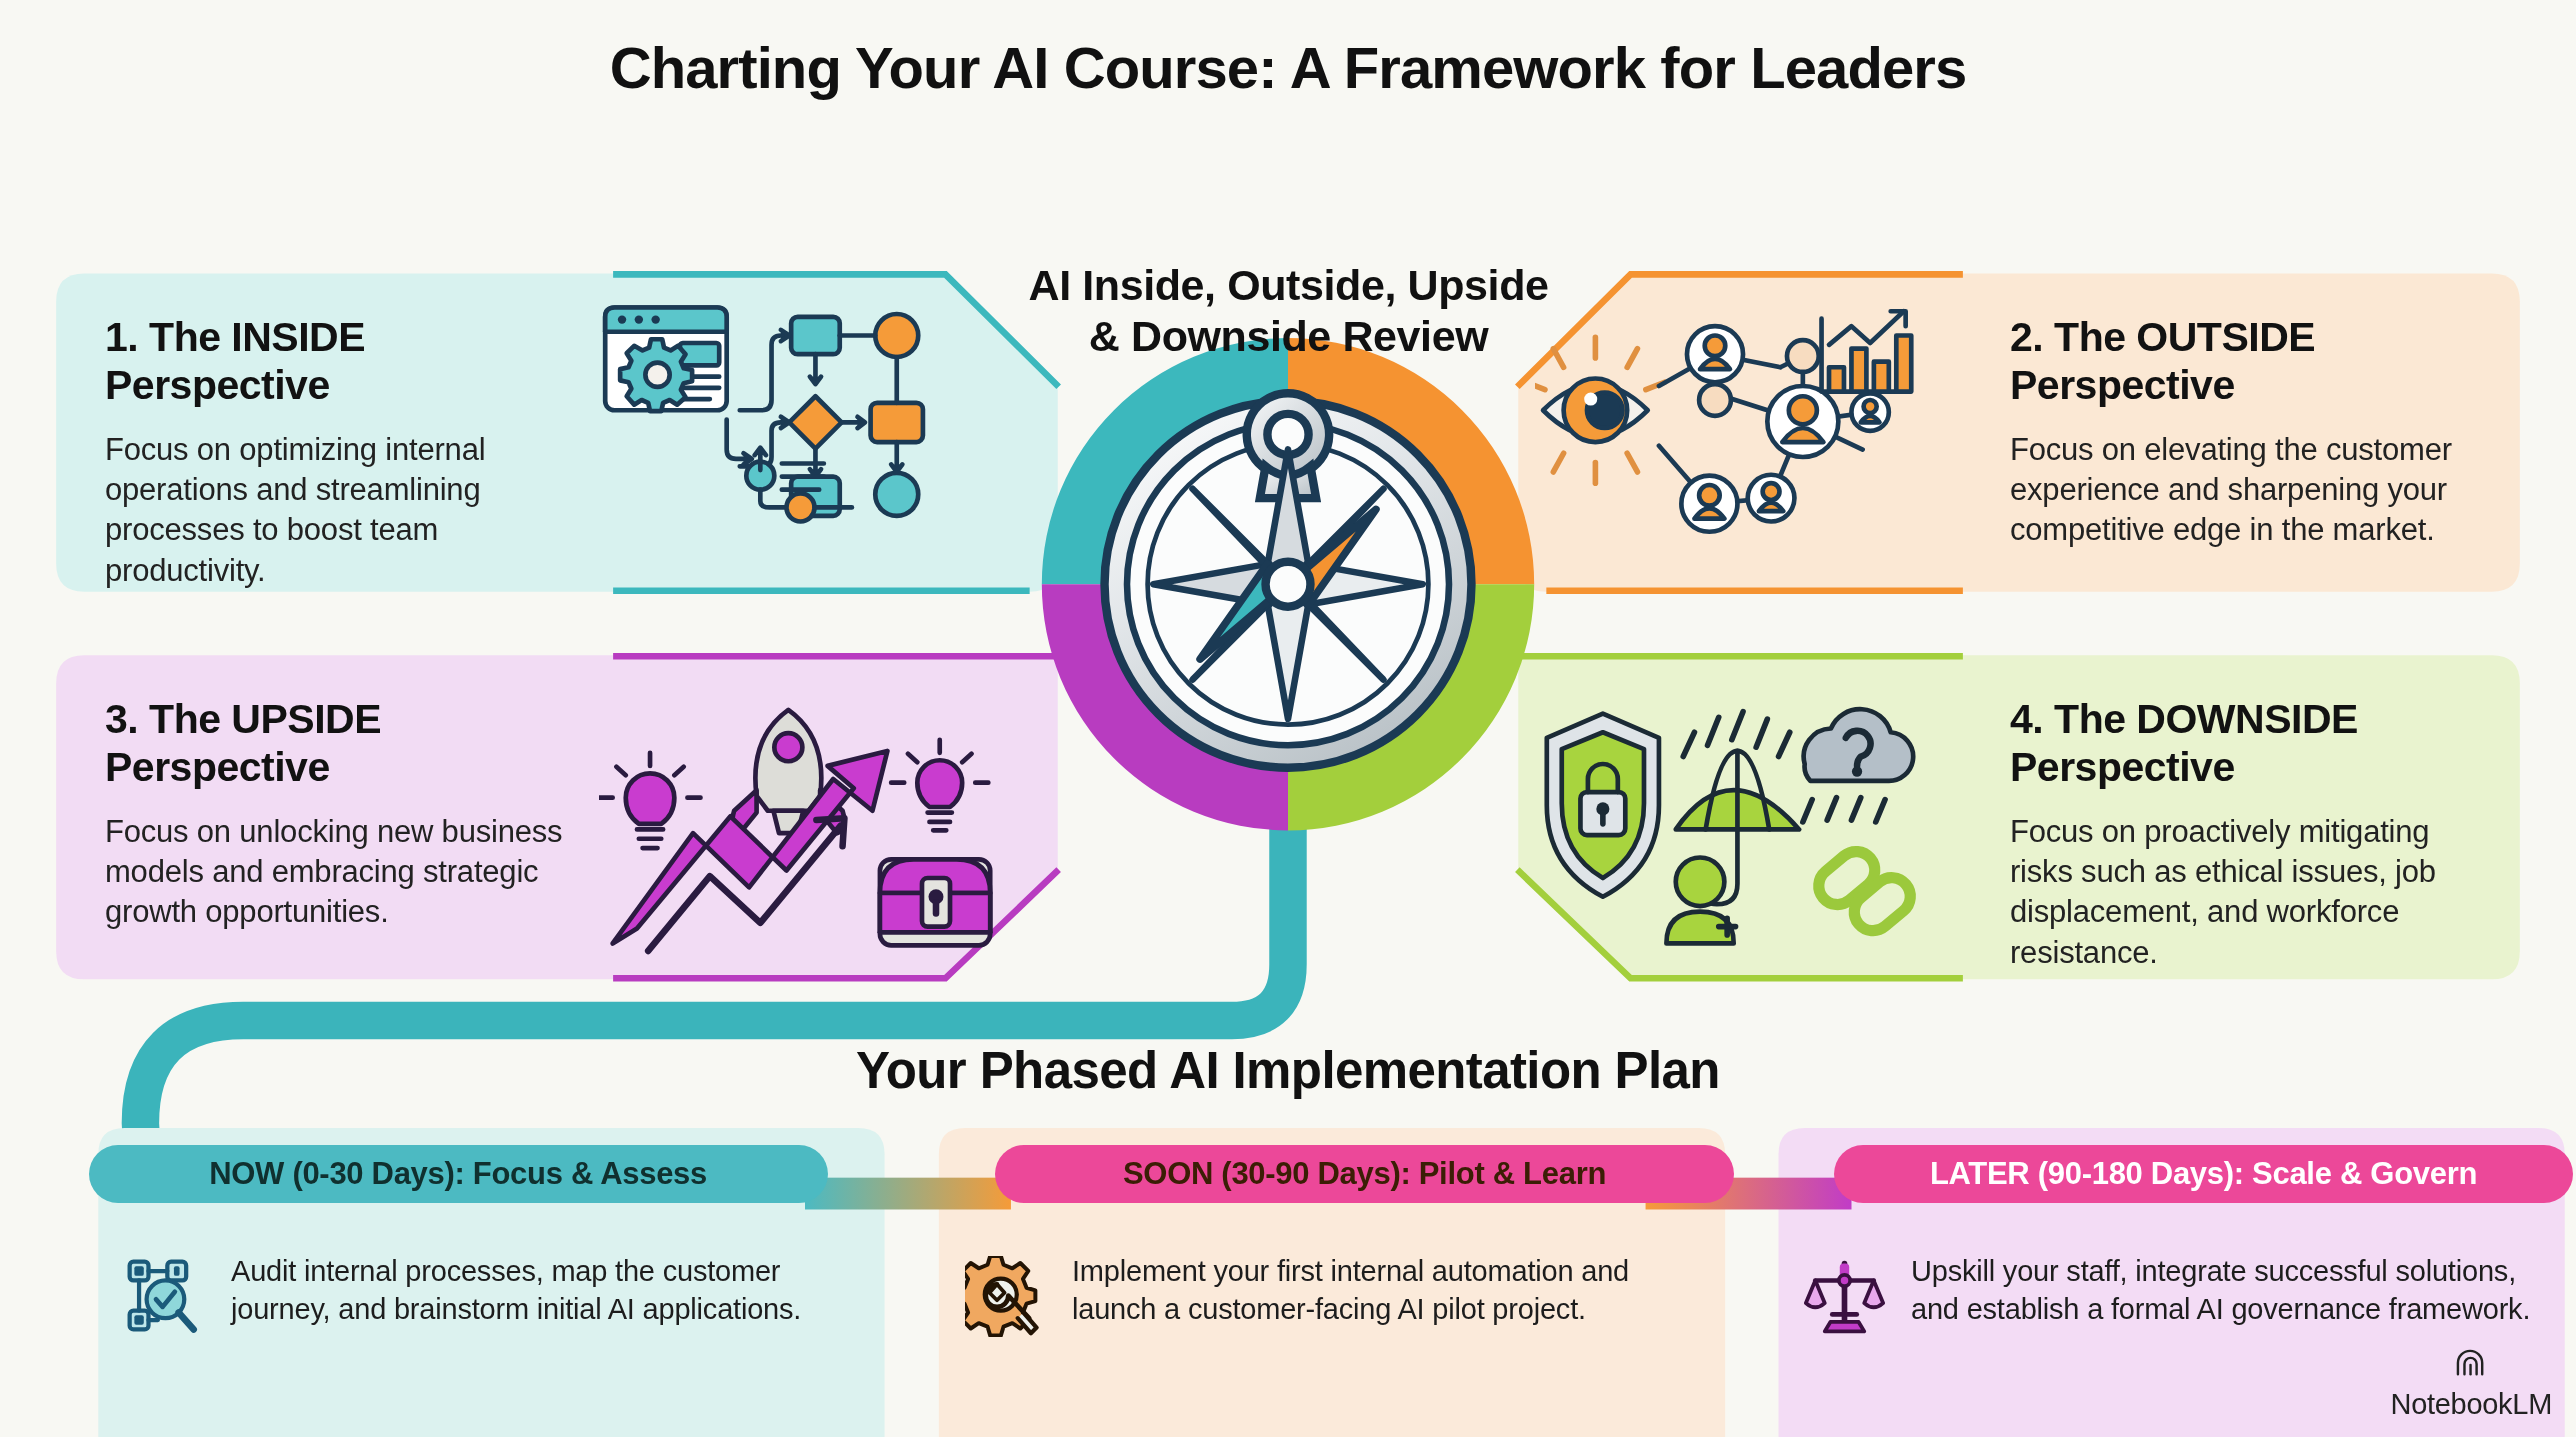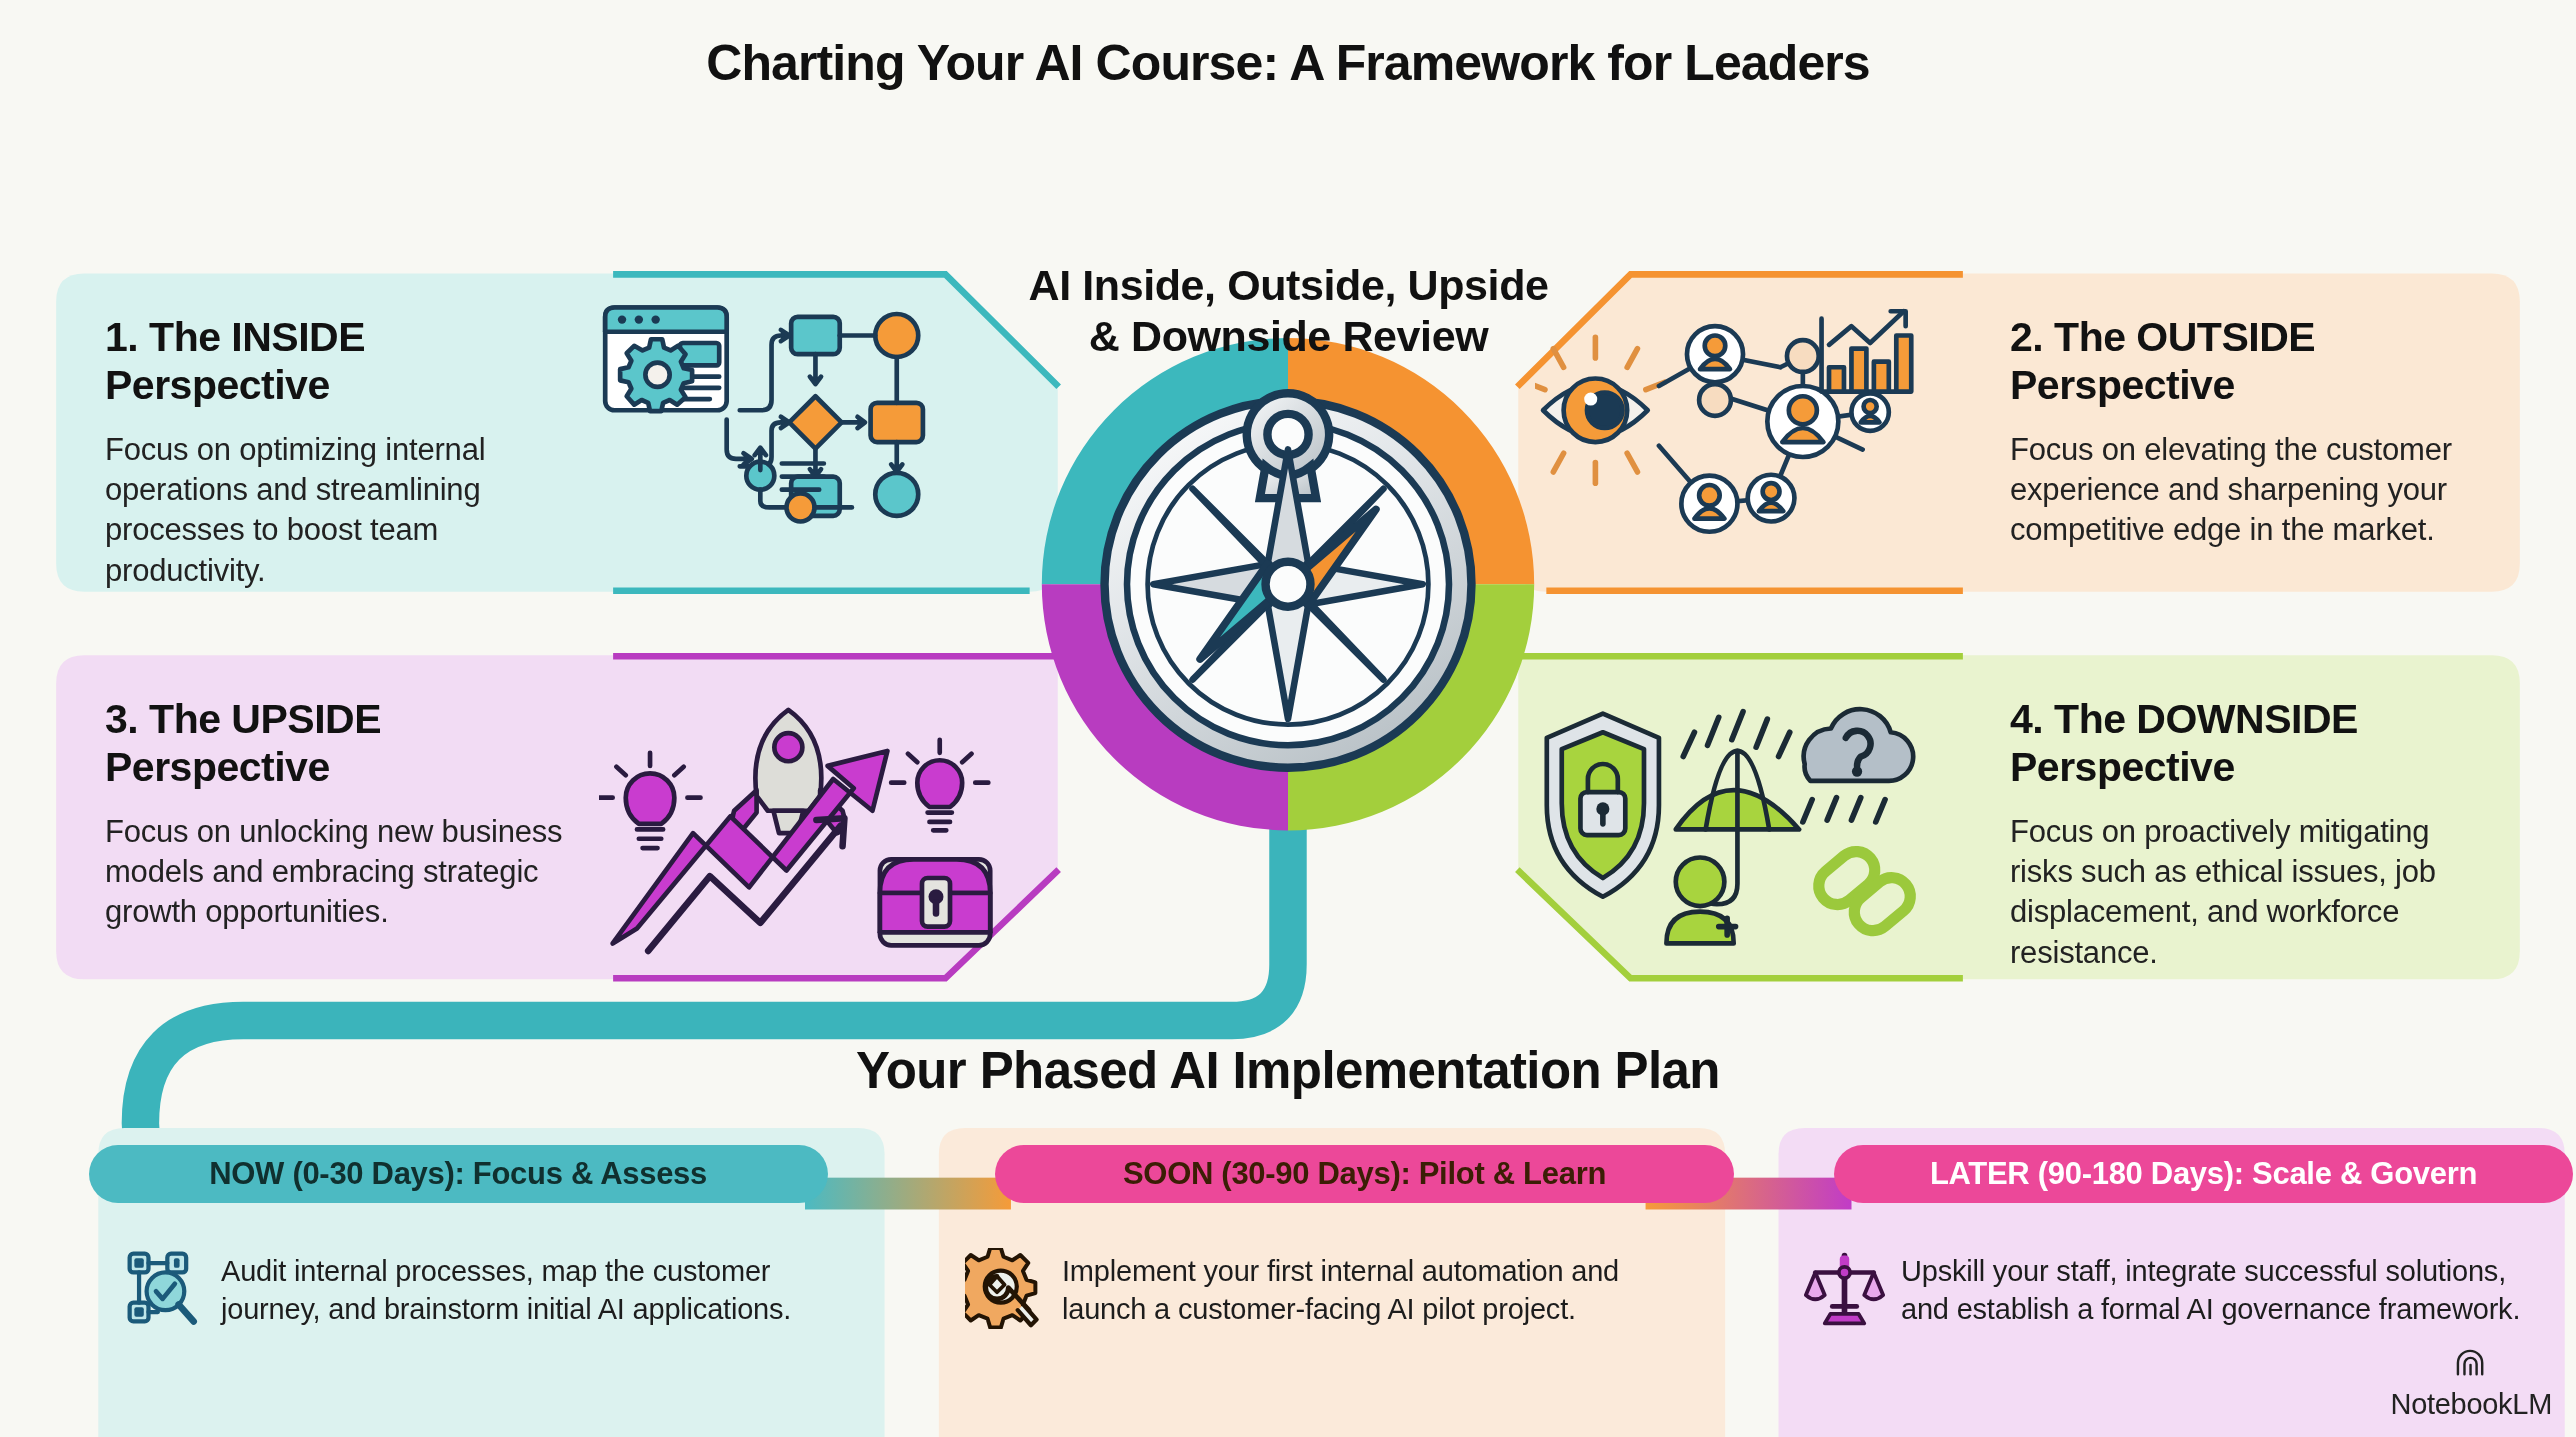--- a/index.html
+++ b/index.html
@@ -10,21 +10,21 @@
     position:relative;
     overflow:hidden;
     color:#1b1b1b;
   }
   #stage { position:absolute; inset:0; }
 
   
   .page-title{
     position:absolute; top:34px; left:0; width:100%;
     text-align:center;
-    font-size:50px; font-weight:700; letter-spacing:-0.9px;
+    font-size:58px; font-weight:700; letter-spacing:-0.9px;
     color:#111; white-space:nowrap;
   }
 
   
   .artlayer{ position:absolute; inset:0; width:2576px; height:1438px; pointer-events:none; }
   .artlayer.front{ z-index:6; }
   .artlayer.back{ z-index:1; }
 
   
   .qcard{
@@ -91,22 +91,22 @@
     position:absolute; left:-9.4px; top:17px; width:739px; height:58px;
     border-radius:29px;
     display:flex; align-items:center; justify-content:center;
     font-size:31px; font-weight:700; letter-spacing:-0.3px;
     z-index:5;
   }
   .ppill.shift{ left:56px; }
   .ppill.shift3{ left:56px; }
 
   .prow{
-    position:absolute; left:26px; top:116px; width:739px;
-    display:flex; gap:16px; align-items:flex-end;
+    position:absolute; left:26px; top:124px; width:739px;
+    display:flex; gap:26px; align-items:flex-start;
   }
   .picon{ width:81px; height:81px; flex:0 0 81px; margin-top:3.7px; }
   .ptext{ font-size:29px; line-height:1.32; color:#1d1d1d; letter-spacing:-0.2px; }
 
   
   .watermark{
     position:absolute; z-index:9; right:24px; bottom:17px;
     display:flex; align-items:center; gap:11.2px;
     font-size:29px; color:#222; letter-spacing:-0.3px;flex-direction:column;
   }

